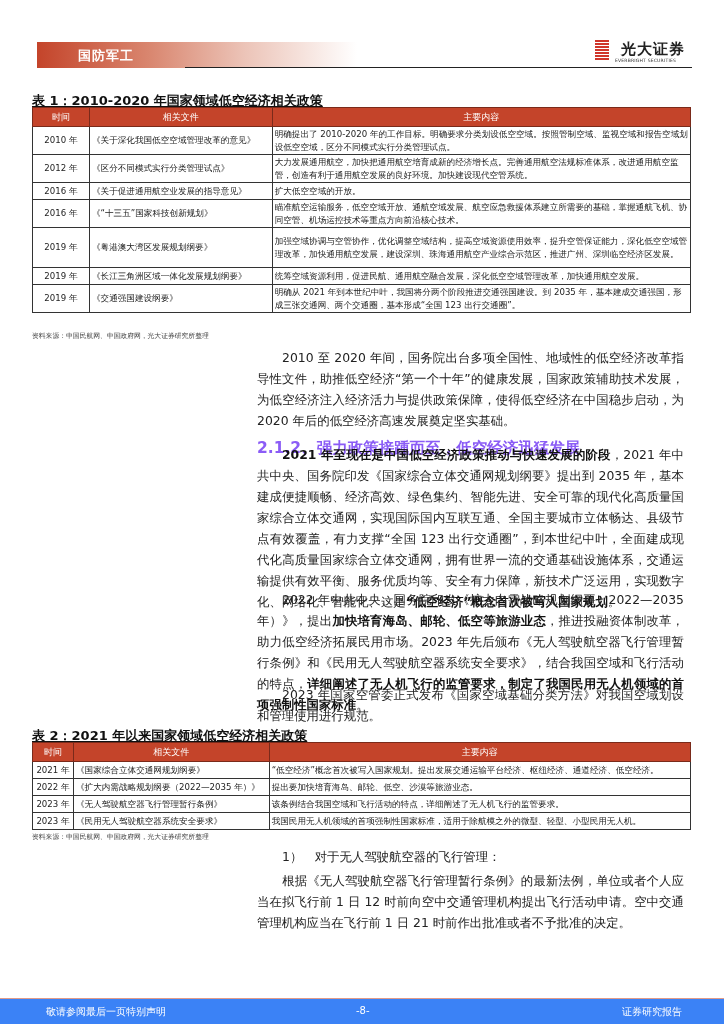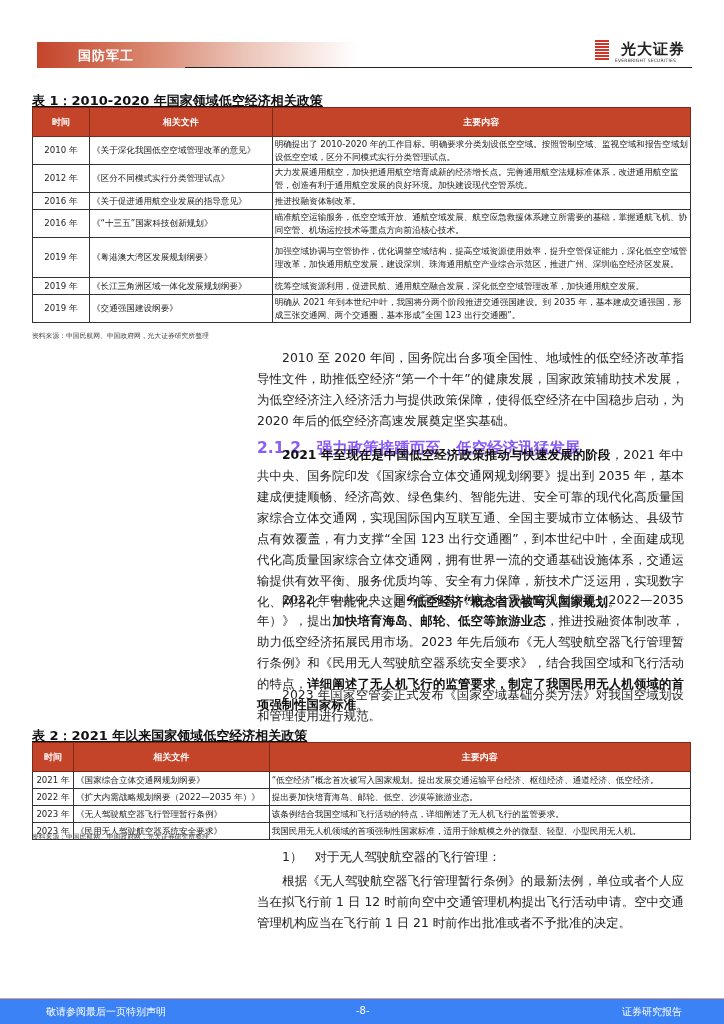--- a/index.html
+++ b/index.html
@@ -11,21 +11,21 @@
   .header-band .section { position:absolute; left:11px; top:5px; color:#fff; font-size:13px; font-weight:bold; letter-spacing:1px;padding-left:30px; }
   .header-rule { position:absolute; left:185px; top:67px; width:507px; height:1px; background:#222; }
   .logo { position:absolute; left:595px; top:40px; width:100px; height:26px; }
   .logo-mark { position:absolute; left:0; top:0; width:14px; height:22px; }
   .logo-mark span { display:block; height:2px; margin-bottom:1px; background:#d0352a; }
   .logo-cn { position:absolute; left:20px; top:0; font-size:15px; font-weight:bold; color:#222; letter-spacing:1px; white-space:nowrap;margin-left:6px; }
   .logo-en { position:absolute; left:20px; top:18px; font-size:4.5px; color:#333; white-space:nowrap; letter-spacing:0.2px; }
 
   .tbl-title { position:absolute; left:32px; font-size:13px; font-weight:bold; color:#111;text-decoration:underline; }
   table.ptable { position:absolute; left:32px; width:659px; border-collapse:collapse; font-size:8.6px; color:#222; }
-  table.ptable th { background:#c4442a; color:#fff; font-weight:bold; font-size:9px; height:29px; border:1px solid #7a2a1a; }
+  table.ptable th { background:#c4442a; color:#fff; font-weight:normal; font-size:9px; height:19px; border:1px solid #7a2a1a; }
   table.ptable td { border:1px solid #333; padding:1px 2px; line-height:12.5px; vertical-align:middle; }
   table.ptable td.c-year { text-align:center; }
   .tbl-src { position:absolute; left:32px; font-size:6.8px; color:#444; }
 
   .para { position:absolute; left:257px; width:427px; font-size:12.4px; line-height:21px; color:#222; text-align:justify; }
   .para .indent { display:inline-block; width:25px; }
   .para b { font-weight:bold; color:#111; }
   .h2 { position:absolute; left:257px; top:417px; font-size:15.5px; font-weight:bold; color:#8b5cf6;margin-top:21px; }
 
   .footer { position:absolute; left:0; top:998px; width:724px; height:26px; background:#3b82f6; color:#fff; font-size:10px; border-top:1px solid #e09a88; }
@@ -71,21 +71,21 @@
     <td>明确提出了 2010-2020 年的工作目标。明确要求分类划设低空空域。按照管制空域、监视空域和报告空域划设低空空域，区分不同模式实行分类管理试点。</td>
   </tr>
   <tr style="height:28px">
     <td class="c-year">2012 年</td>
     <td>《区分不同模式实行分类管理试点》</td>
     <td>大力发展通用航空，加快把通用航空培育成新的经济增长点。完善通用航空法规标准体系，改进通用航空监管，创造有利于通用航空发展的良好环境。加快建设现代空管系统。</td>
   </tr>
   <tr style="height:17px">
     <td class="c-year">2016 年</td>
     <td>《关于促进通用航空业发展的指导意见》</td>
-    <td>推进投融资体制改革。</td>
+    <td>扩大低空空域的开放。</td>
   </tr>
   <tr style="height:28px">
     <td class="c-year">2016 年</td>
     <td>《“十三五”国家科技创新规划》</td>
     <td>瞄准航空运输服务，低空空域开放、通航空域发展、航空应急救援体系建立所需要的基础，掌握通航飞机、协同空管、机场运控技术等重点方向前沿核心技术。</td>
   </tr>
   <tr style="height:40px">
     <td class="c-year">2019 年</td>
     <td>《粤港澳大湾区发展规划纲要》</td>
     <td>加强空域协调与空管协作，优化调整空域结构，提高空域资源使用效率，提升空管保证能力，深化低空空域管理改革，加快通用航空发展，建设深圳、珠海通用航空产业综合示范区，推进广州、深圳临空经济区发展。</td>

